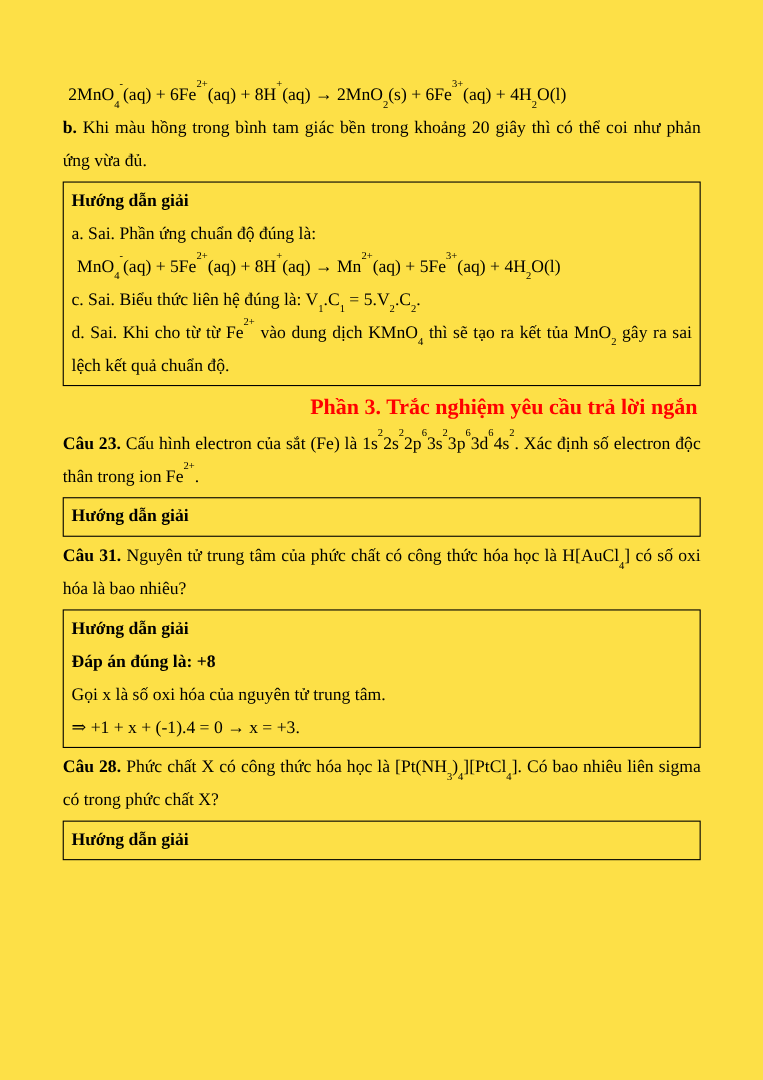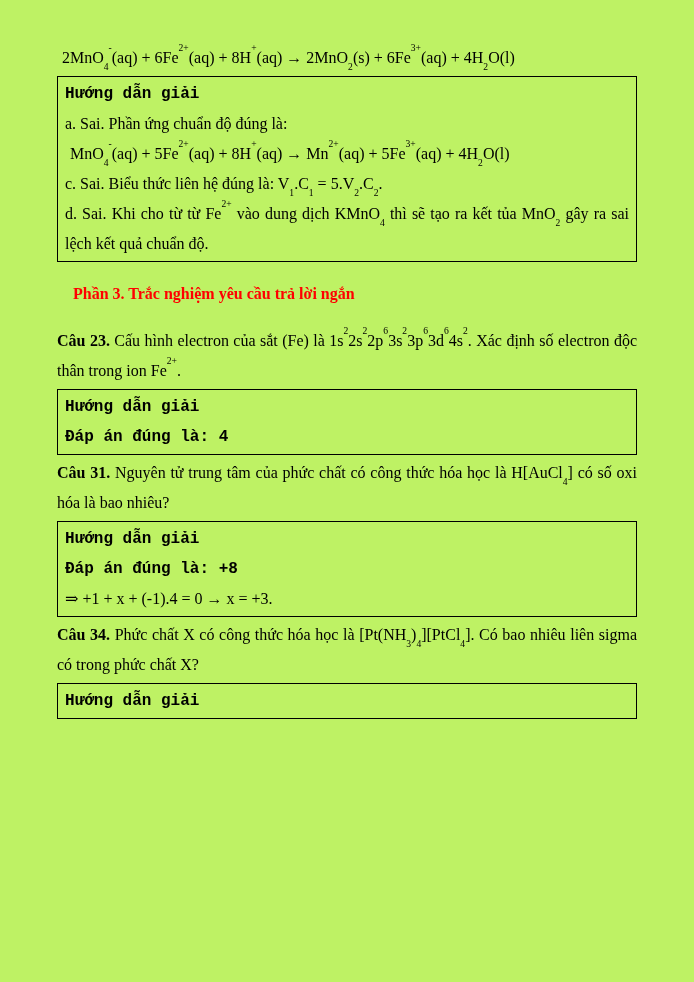--- a/index.html
+++ b/index.html
@@ -2,81 +2,82 @@
 <html style="--heading-red: #ff0000;"><head>
 <meta charset="utf-8">
 <style>
   :root { --heading-red: #ff0000; }
   * { box-sizing: border-box; }
   html, body { margin: 0; padding: 0; background: #ffffff; }
   .page {
     width: 694px;
     height: 982px;
     margin: 0 auto;
-    background: #bef264;
-    padding: 43px 57px 0 57px;
+    background: #fde047;
+    padding: 72px 57px 0 57px;
     font-family: "Liberation Serif", "DejaVu Serif", serif;
     font-size: 16px;
     line-height: 30px;
     color: #000000;
     overflow: hidden;
   }
   .para { margin: 0; text-align: justify; }
   .eq { text-align: left; padding-left: 5px; }
-  .bold { font-weight: bold; font-family: Liberation Mono, monospace; }
+  .bold { font-weight: bold; }
   .solution-box {
     border: 1px solid #000000;
     padding: 2px 7px;
     margin: 3px 0;
   }
   .part-heading {
-    margin: 16px;
-    font-size: 16px;
+    margin: 3px;
+    font-size: 20px;
     line-height: 32px;
     font-weight: bold;
     color: var(--heading-red);
-    text-align: left;
+    text-align: right;
   }
   sup { font-size: 0.60em; line-height: 0; position: relative; top: -0.55em; }
   sub { font-size: 0.60em; line-height: 0; position: relative; top: 0.25em; }
 </style>
 </head>
 <body>
 
 <div class="page">
 
   <p class="para eq">2MnO<sub>4</sub><sup>-</sup>(aq) + 6Fe<sup>2+</sup>(aq) + 8H<sup>+</sup>(aq) → 2MnO<sub>2</sub>(s) + 6Fe<sup>3+</sup>(aq) + 4H<sub>2</sub>O(l)</p>
 
+  <p class="para"><b>b.</b> Khi màu hồng trong bình tam giác bền trong khoảng 20 giây thì có thể coi như phản ứng vừa đủ.</p>
 
 
 
   <div class="solution-box">
     <p class="para bold">Hướng dẫn giải</p>
     <p class="para">a. Sai. Phần ứng chuẩn độ đúng là:</p>
     <p class="para eq">MnO<sub>4</sub><sup>-</sup>(aq) + 5Fe<sup>2+</sup>(aq) + 8H<sup>+</sup>(aq) → Mn<sup>2+</sup>(aq) + 5Fe<sup>3+</sup>(aq) + 4H<sub>2</sub>O(l)</p>
     <p class="para">c. Sai. Biểu thức liên hệ đúng là: V<sub>1</sub>.C<sub>1</sub> = 5.V<sub>2</sub>.C<sub>2</sub>.</p>
     <p class="para">d. Sai. Khi cho từ từ Fe<sup>2+</sup> vào dung dịch KMnO<sub>4</sub> thì sẽ tạo ra kết tủa MnO<sub>2</sub> gây ra sai lệch kết quả chuẩn độ.</p>
   </div>
 
   <h2 class="part-heading">Phần 3. Trắc nghiệm yêu cầu trả lời ngắn</h2>
 
   <p class="para"><b>Câu 23.</b> Cấu hình electron của sắt (Fe) là 1s<sup>2</sup>2s<sup>2</sup>2p<sup>6</sup>3s<sup>2</sup>3p<sup>6</sup>3d<sup>6</sup>4s<sup>2</sup>. Xác định số electron độc thân trong ion Fe<sup>2+</sup>.</p>
 
   <div class="solution-box">
     <p class="para bold">Hướng dẫn giải</p>
-    <p class="para bold">Đáp án đúng là: 4</p>
   </div>
 
   <p class="para"><b>Câu 31.</b> Nguyên tử trung tâm của phức chất có công thức hóa học là H[AuCl<sub>4</sub>] có số oxi hóa là bao nhiêu?</p>
 
   <div class="solution-box">
     <p class="para bold">Hướng dẫn giải</p>
     <p class="para bold">Đáp án đúng là: +8</p>
+    <p class="para">Gọi x là số oxi hóa của nguyên tử trung tâm.</p>
     <p class="para">⇒ +1 + x + (-1).4 = 0 → x = +3.</p>
   </div>
 
-  <p class="para"><b>Câu 34.</b> Phức chất X có công thức hóa học là [Pt(NH<sub>3</sub>)<sub>4</sub>][PtCl<sub>4</sub>]. Có bao nhiêu liên sigma có trong phức chất X?</p>
+  <p class="para"><b>Câu 28.</b> Phức chất X có công thức hóa học là [Pt(NH<sub>3</sub>)<sub>4</sub>][PtCl<sub>4</sub>]. Có bao nhiêu liên sigma có trong phức chất X?</p>
 
   <div class="solution-box">
     <p class="para bold">Hướng dẫn giải</p>
   </div>
 
 </div>
 
 </body></html>

